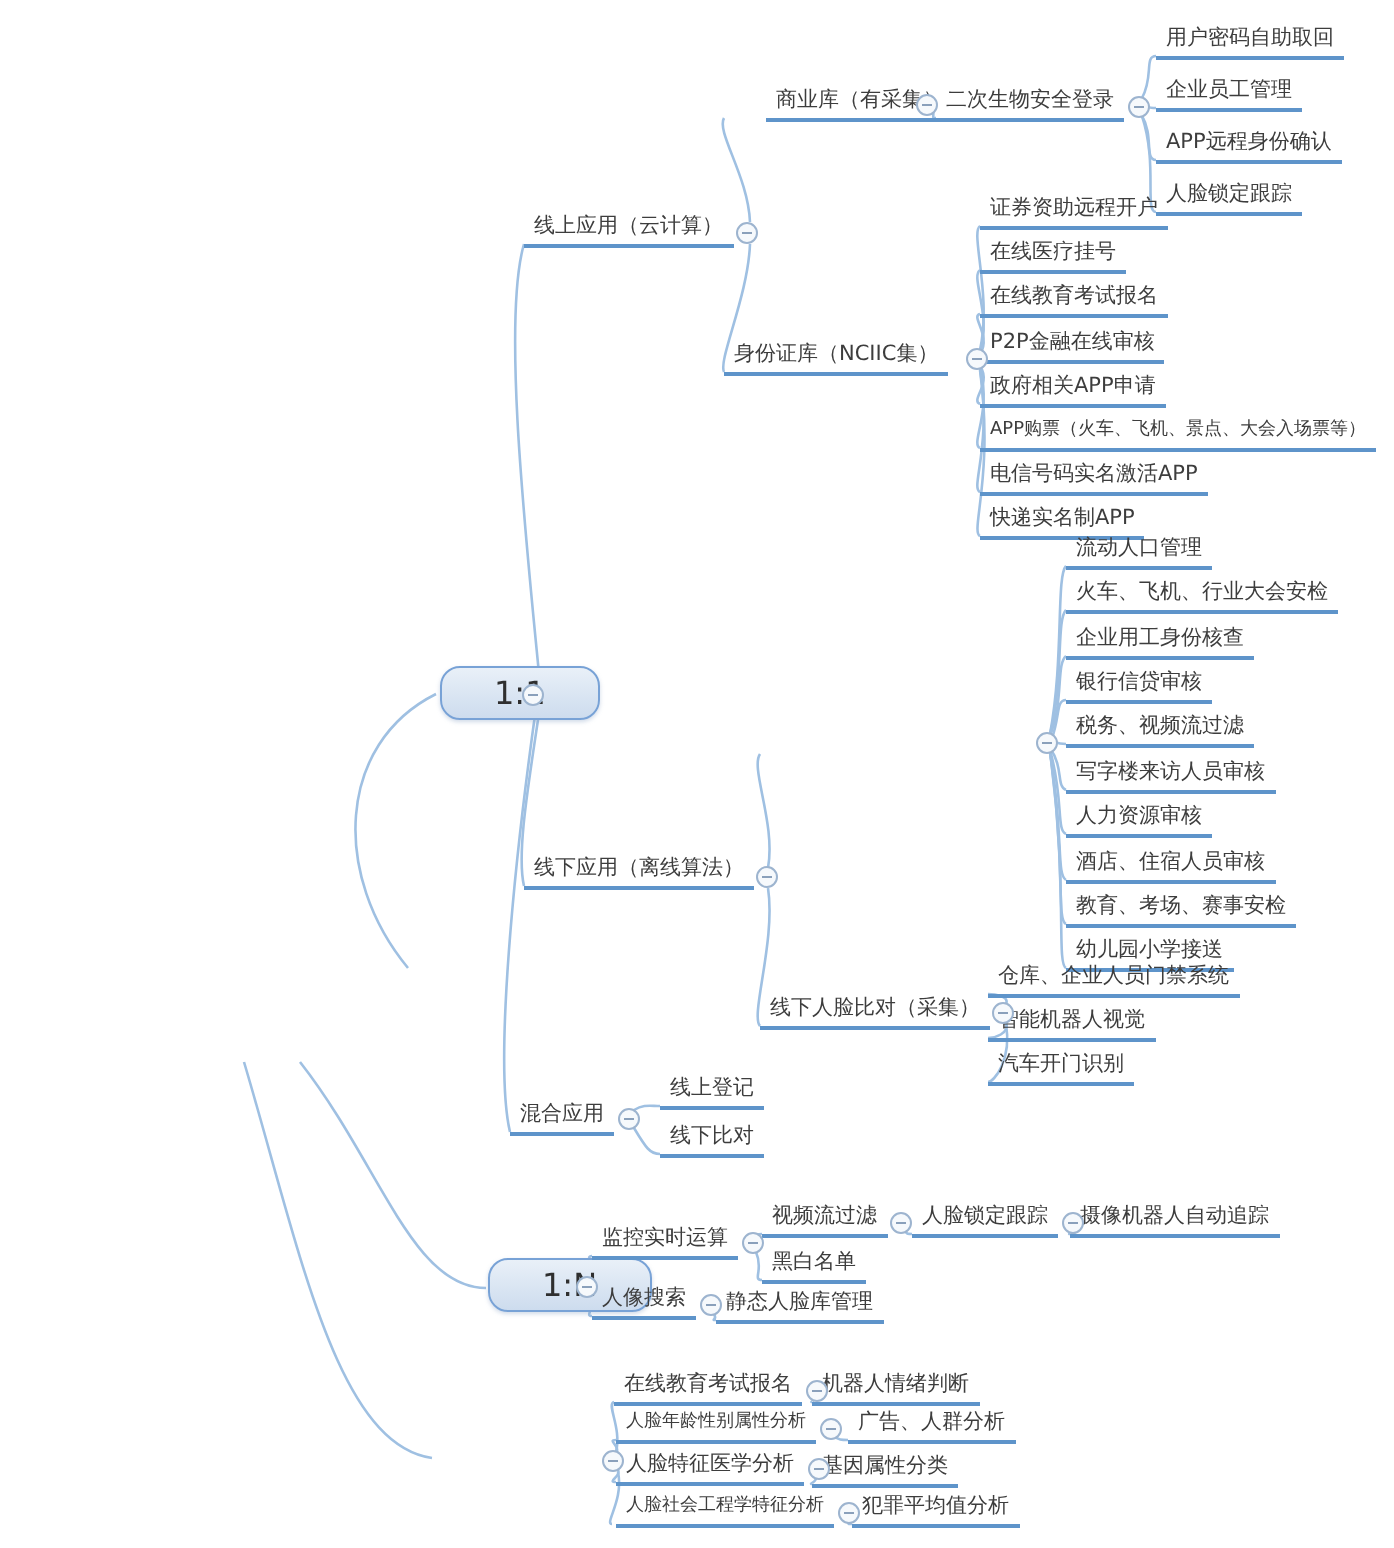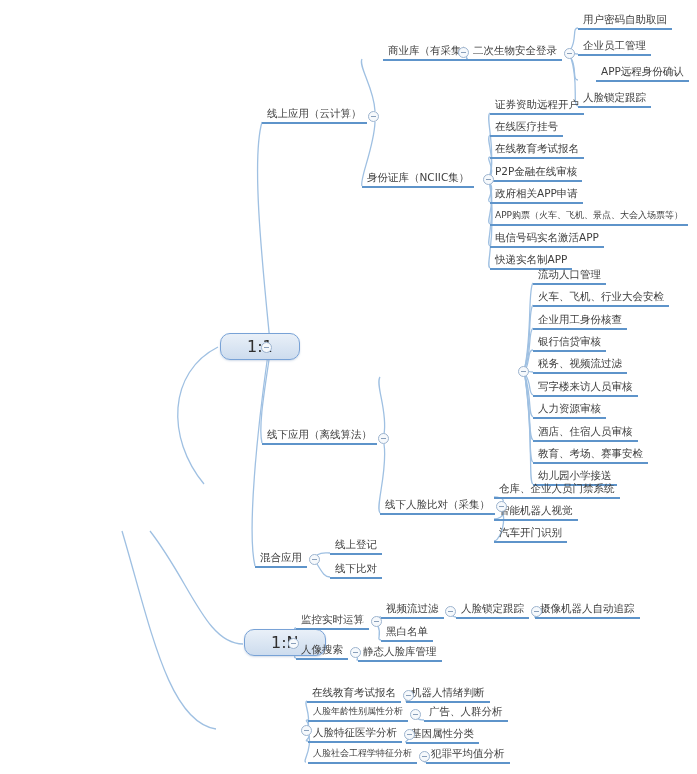--- a/index.html
+++ b/index.html
@@ -87,21 +87,21 @@
   </svg>
 
   <div class="b" style="left:220px;top:333px">1:1</div>
   <div class="b" style="left:244px;top:629px">1:N</div>
 
   <div class="u" style="left:262px;top:107px">线上应用（云计算）</div>
   <div class="u" style="left:383px;top:44px">商业库（有采集）</div>
   <div class="u" style="left:468px;top:44px">二次生物安全登录</div>
   <div class="u" style="left:578px;top:13px">用户密码自助取回</div>
   <div class="u" style="left:578px;top:39px">企业员工管理</div>
-  <div class="u" style="left:596px;top:65px">APP远程身份确认</div>
+  <div class="u" style="left:578px;top:65px">APP远程身份确认</div>
   <div class="u" style="left:578px;top:91px">人脸锁定跟踪</div>
   <div class="u" style="left:362px;top:171px">身份证库（NCIIC集）</div>
   <div class="u" style="left:490px;top:98px">证券资助远程开户</div>
   <div class="u" style="left:490px;top:120px">在线医疗挂号</div>
   <div class="u" style="left:490px;top:142px">在线教育考试报名</div>
   <div class="u" style="left:490px;top:165px">P2P金融在线审核</div>
   <div class="u" style="left:490px;top:187px">政府相关APP申请</div>
   <div class="u u-sm" style="left:490px;top:209px">APP购票（火车、飞机、景点、大会入场票等）</div>
   <div class="u" style="left:490px;top:231px">电信号码实名激活APP</div>
   <div class="u" style="left:490px;top:253px">快递实名制APP</div>

